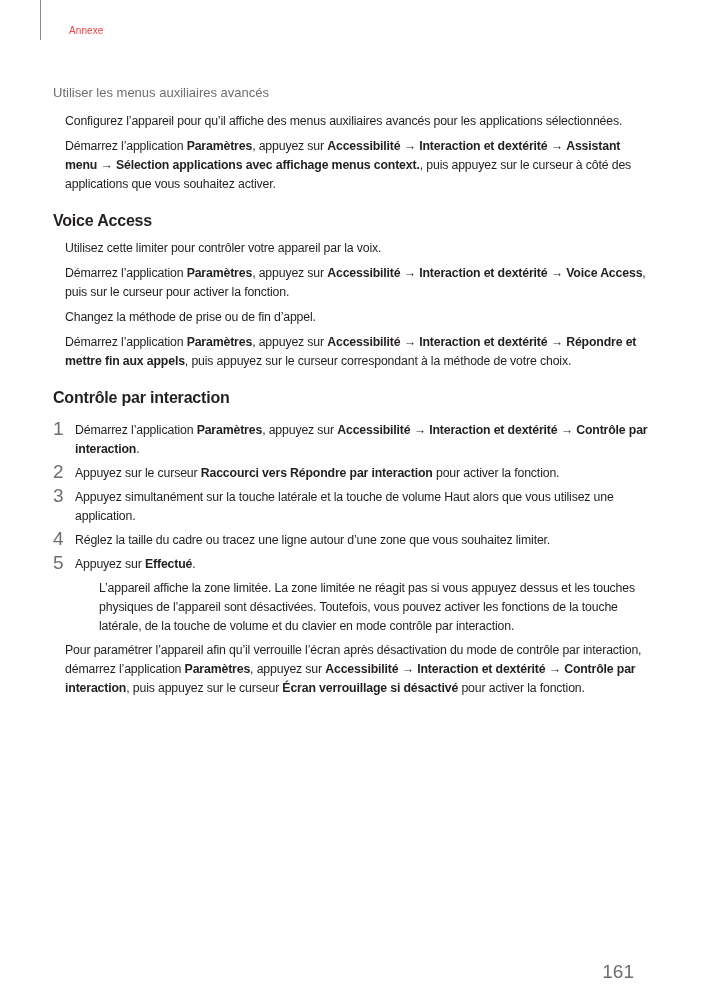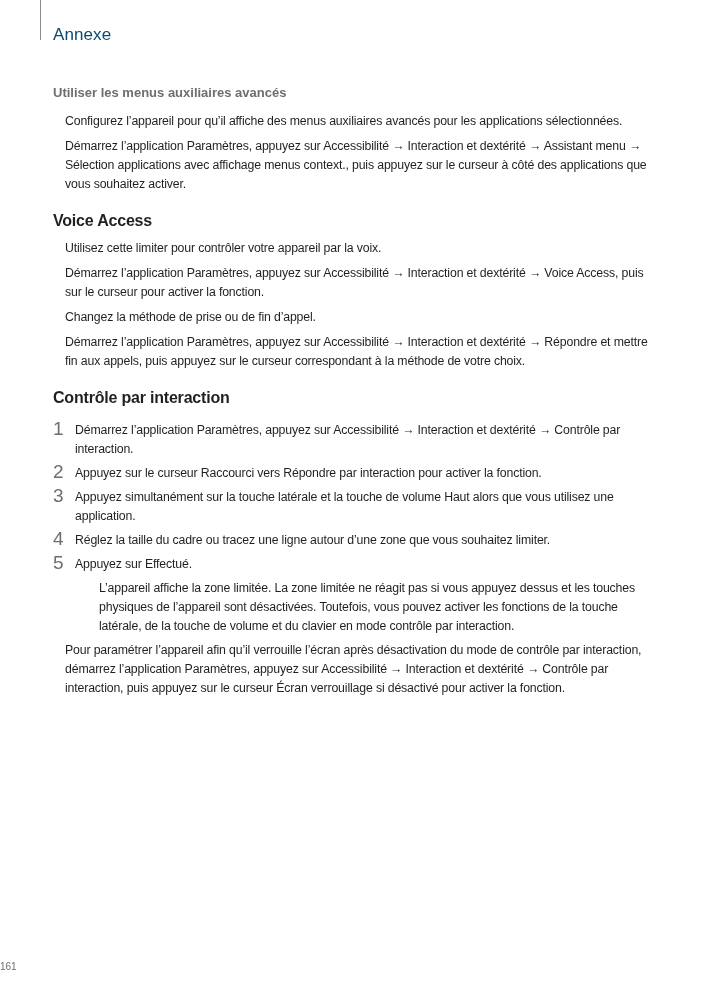--- a/index.html
+++ b/index.html
@@ -4,41 +4,41 @@
 <style>
   html, body { margin: 0; padding: 0; background: #ffffff; }
   body {
     width: 703px; height: 994px; position: relative; overflow: hidden;
     font-family: "Liberation Sans", sans-serif; color: #231f20;
   }
   .side-rule {
     position: absolute; left: 40px; top: 0; width: 1px; height: 40px; background: #8a8a8a;
   }
   .running-head {
-    position: absolute; left: 53px; top: 25px; font-size: 17px; color: #0c4a6e; letter-spacing: 0.1px;
+    position: absolute; left: 69px; top: 25px; font-size: 10px; color: #ef4444; letter-spacing: 0.1px;
   }
   .content { position: absolute; left: 53px; top: 84px; width: 600px; }
   .subhead {
-    font-size: 13px; font-weight: bold; color: #6d6e71; margin: 0 0 11px 0; line-height: 17px;
+    font-size: 13px; font-weight: normal; color: #6d6e71; margin: 0 0 11px 0; line-height: 17px;
   }
   p.body {
     font-size: 12.3px; line-height: 19px; margin: 0 0 6px 12px; letter-spacing: -0.15px;
   }
-  p.body b, li b { font-weight: normal; }
+  p.body b, li b { font-weight: bold; }
   h2.section {
     font-size: 16px; font-weight: bold; color: #231f20; margin: 16px 0 7px 0; line-height: 22px; letter-spacing: -0.2px;
   }
   ol.steps { list-style: none; padding: 0; margin: 12px 0 0 0; }
   ol.steps li { position: relative; padding-left: 22px; font-size: 12.3px; line-height: 19px; margin-bottom: 5px; letter-spacing: -0.15px; }
   ol.steps li .num {
     position: absolute; left: 0; top: -3px; font-size: 19px; color: #6d6e71; font-weight: normal; line-height: 22px;
   }
   ol.steps li .note { display: block; margin-top: 5px; margin-left: 24px; }
   .page-number {
-    position: absolute; left: 0; width: 634px; top: 961px; text-align: left; font-size: 10px; color: #6d6e71;
+    position: absolute; left: 0; width: 634px; top: 961px; text-align: right; font-size: 19px; color: #6d6e71;
   }
   .arrow { font-weight: normal; }
 </style>
 </head>
 <body>
 
 <div class="side-rule"></div>
 <div class="running-head">Annexe</div>
 
 <div class="content">

